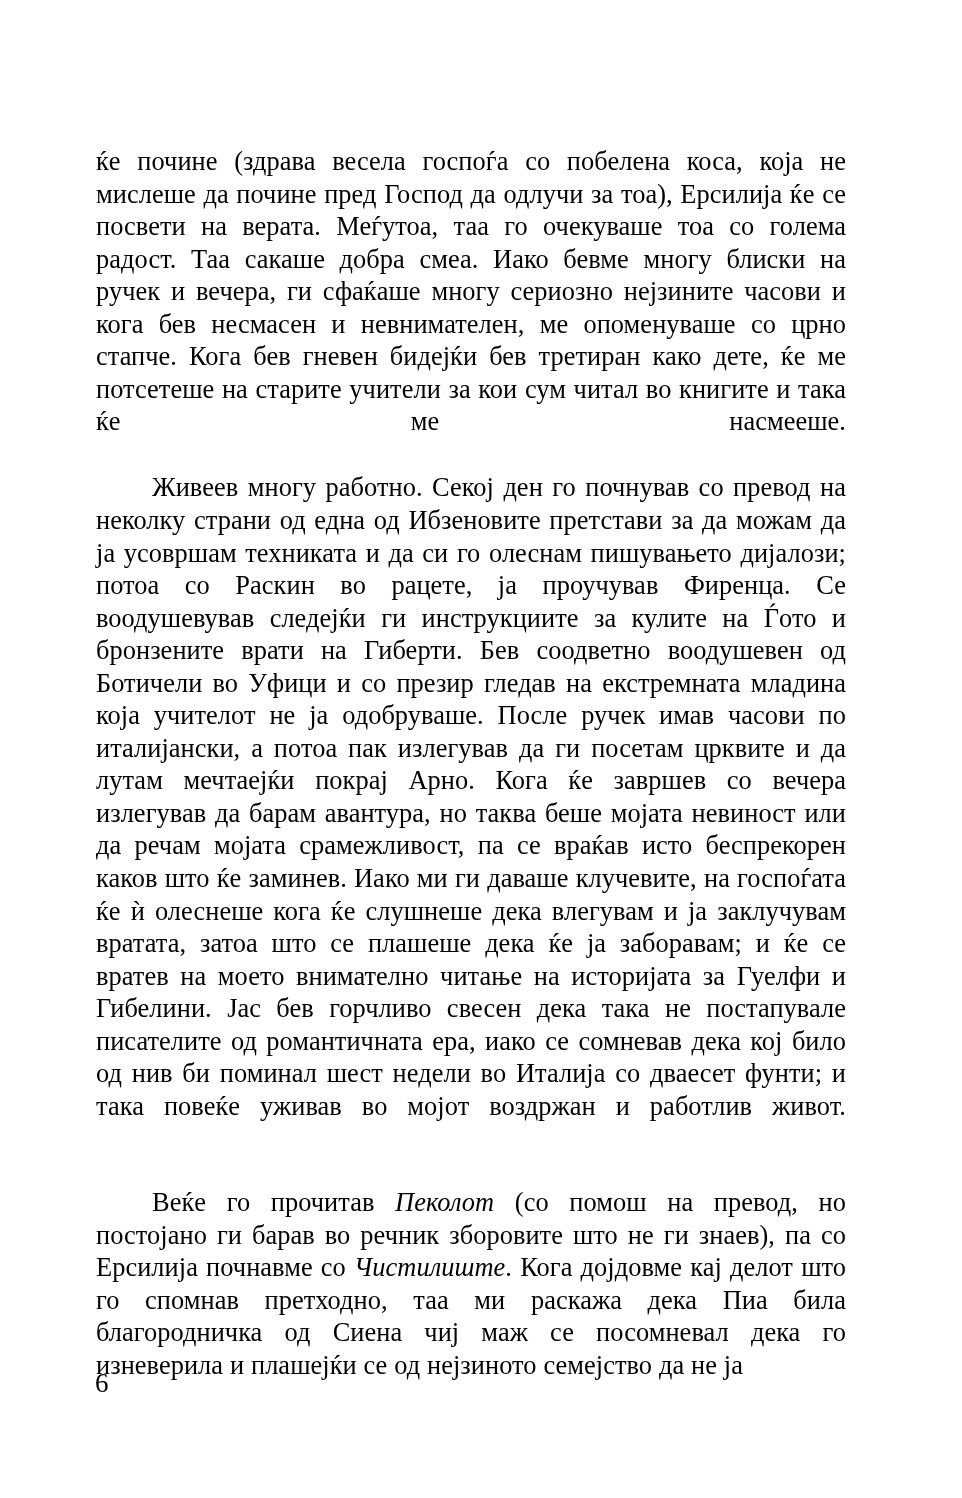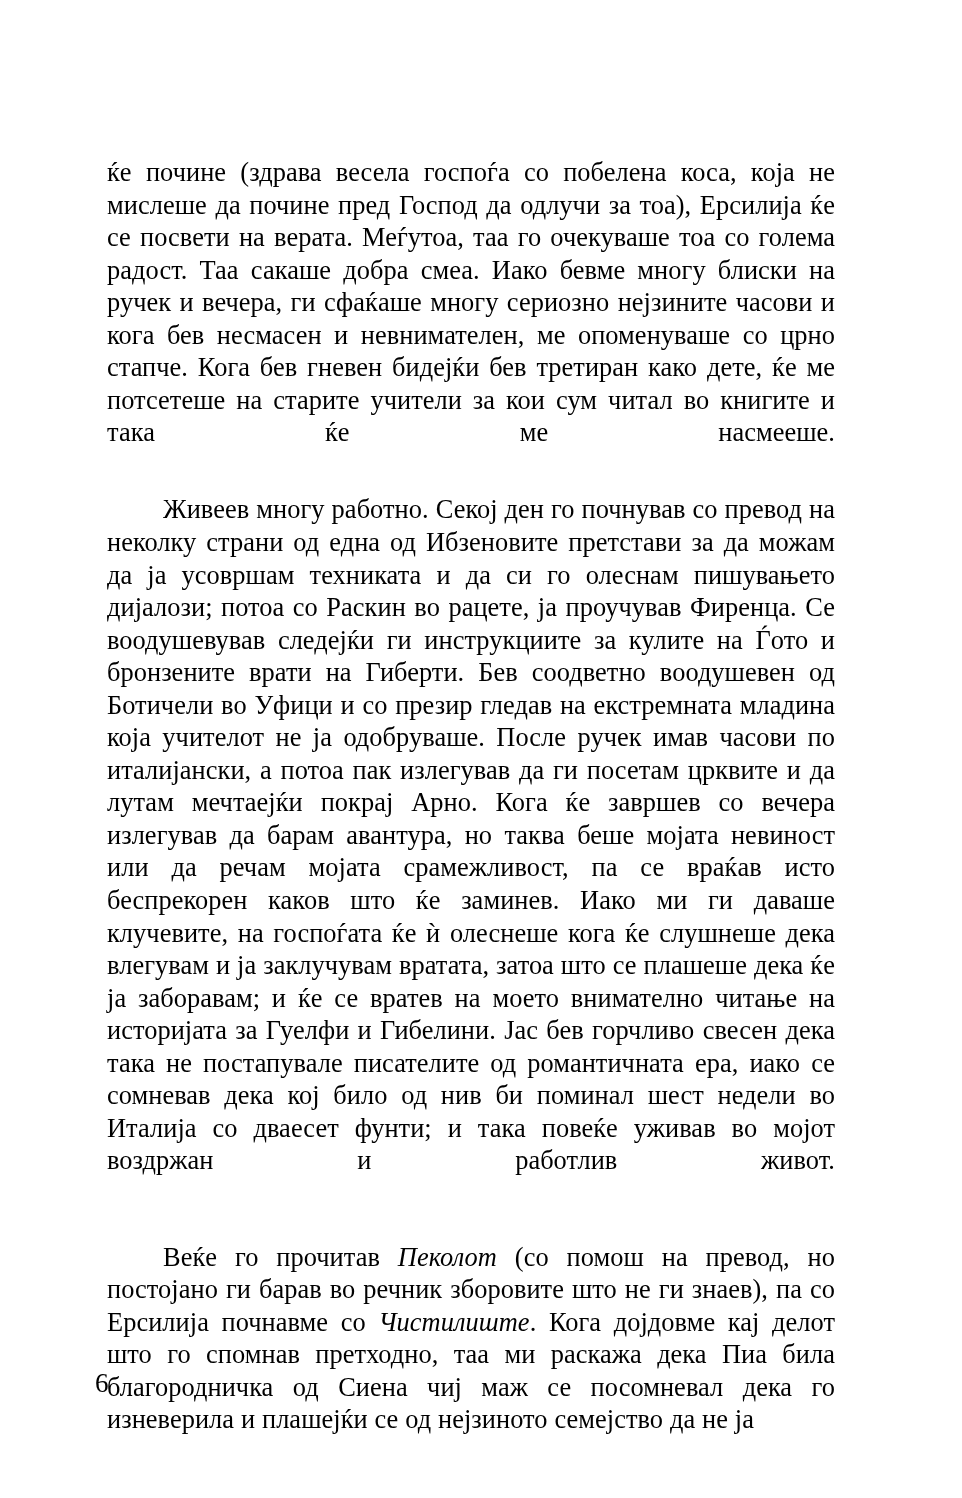--- a/index.html
+++ b/index.html
@@ -19,21 +19,21 @@
   }
 
   .text-column {
     position: absolute;
     left: 95px;
     top: 144px;
     width: 752px;
   }
 
   p.body-par {
-    margin: 12px;
+    margin: 1px;
     padding: 0;
     font-size: 26.4px;
     line-height: 32.55px;
     text-align: justify;
     text-justify: inter-word;
     text-indent: 0;
     letter-spacing: 0.05px;
     word-spacing: 0.2px;
     -webkit-font-smoothing: antialiased;
   }

